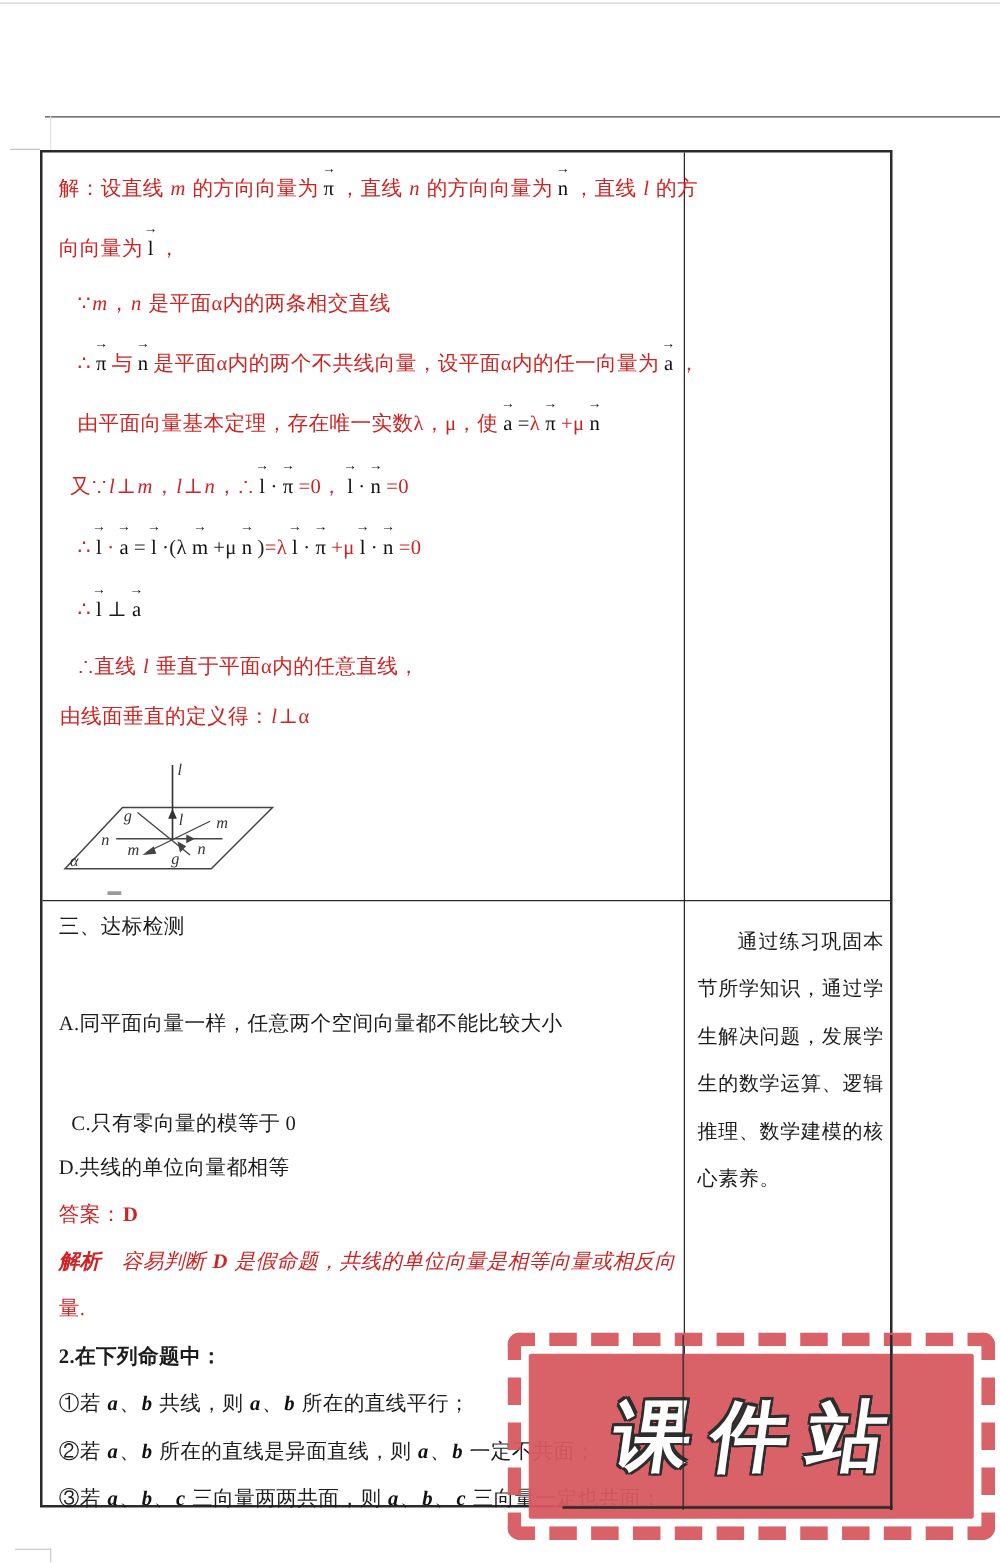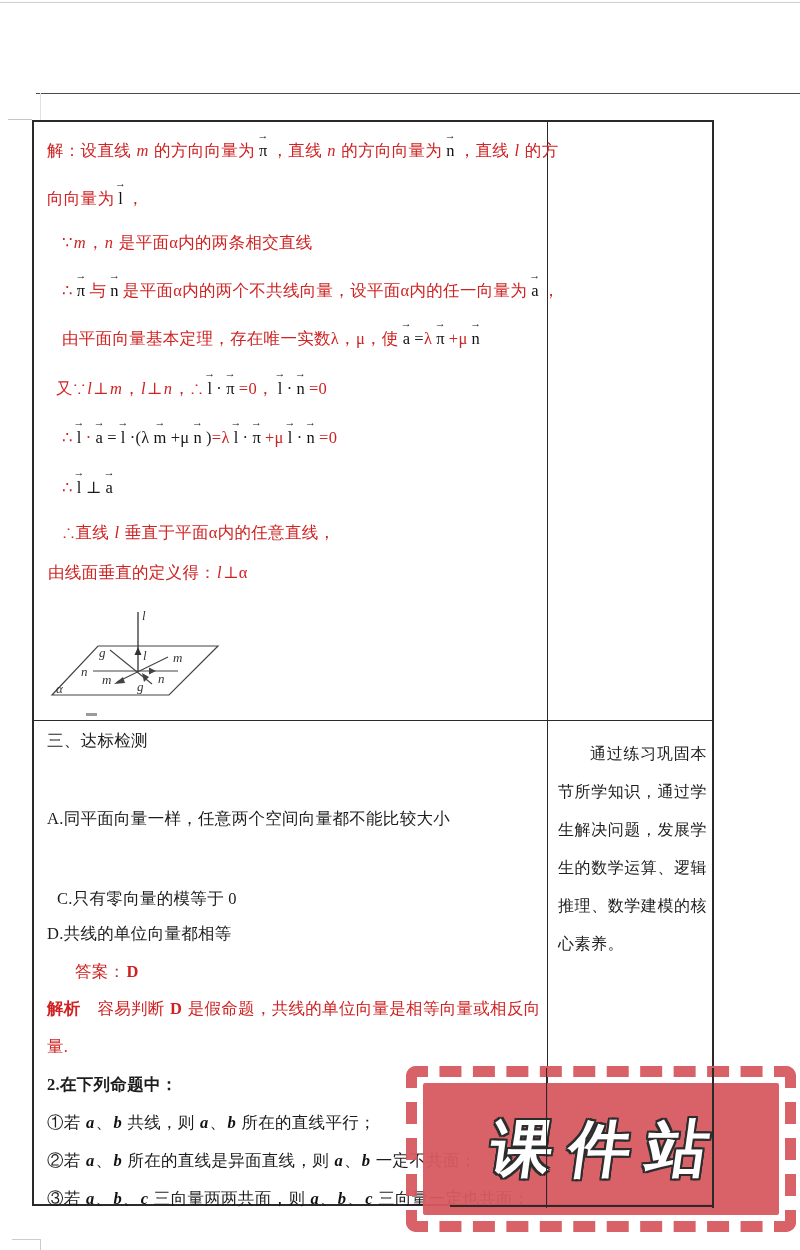--- a/index.html
+++ b/index.html
@@ -117,22 +117,22 @@
         <div class="line" style="top: 356px; left: 28px;"><span class="seg-r">∴</span><span class="vec"><span class="ar">→</span>l</span><span class="seg-b">⊥</span><span class="vec"><span class="ar">→</span>a</span></div>
         <div class="line" style="top: 440px; left: 14px;"><span class="seg-r">由线面垂直的定义得：</span><span class="seg-ri">l</span><span class="seg-r">⊥α</span></div>
         <div class="line" style="top: 400px; left: 28px;"><span class="seg-r">∴直线 </span><span class="seg-ri">l</span><span class="seg-r"> 垂直于平面α内的任意直线，</span></div>
       </div>
 
     <div class="cell cell-r2l" id="test-cell">
         <div class="line" style="top: 9px; left: 13px;"><span class="seg-b">三、达标检测</span></div>
         <div class="line" style="top: 87px; left: 13px;"><span class="seg-b">A.同平面向量一样，任意两个空间向量都不能比较大小</span></div>
         <div class="line" style="top: 167px; left: 23px; text-align: right;"><span class="seg-b">C.只有零向量的模等于 0</span></div>
         <div class="line" style="top: 202px; left: 13px;"><span class="seg-b">D.共线的单位向量都相等</span></div>
-        <div class="line" style="top: 240px; left: 13px; margin-left: 28px;"><span class="seg-r">答案：</span><span class="seg-rs">D</span></div>
-        <div class="line" style="top: 277px; left: 13px;"><span class="seg-rb">解析</span><span class="seg-r">　容易判断 </span><span class="seg-rs">D</span><span class="seg-r"> 是假命题，共线的单位向量是相等向量或相反向</span></div>
+        <div class="line" style="top: 240px; left: 13px;"><span class="seg-r">答案：</span><span class="seg-rs">D</span></div>
+        <div class="line" style="top: 277px; left: 13px; font-style: italic;"><span class="seg-rb">解析</span><span class="seg-r">　容易判断 </span><span class="seg-rs">D</span><span class="seg-r"> 是假命题，共线的单位向量是相等向量或相反向</span></div>
         <div class="line" style="top: 315px; left: 13px;"><span class="seg-r">量.</span></div>
         <div class="line" style="top: 353px; left: 13px; font-weight: bold;"><span class="seg-b">2.在下列命题中：</span></div>
         <div class="line" style="top: 391px; left: 13px;"><span class="seg-b">①若 </span><span class="seg-vb">a</span><span class="seg-b">、</span><span class="seg-vb">b</span><span class="seg-b"> 共线，则 </span><span class="seg-vb">a</span><span class="seg-b">、</span><span class="seg-vb">b</span><span class="seg-b"> 所在的直线平行；</span></div>
         <div class="line" style="top: 429px; left: 13px;"><span class="seg-b">②若 </span><span class="seg-vb">a</span><span class="seg-b">、</span><span class="seg-vb">b</span><span class="seg-b"> 所在的直线是异面直线，则 </span><span class="seg-vb">a</span><span class="seg-b">、</span><span class="seg-vb">b</span><span class="seg-b"> 一定不共面；</span></div>
         <div class="line" style="top: 467px; left: 13px;"><span class="seg-b">③若 </span><span class="seg-vb">a</span><span class="seg-b">、</span><span class="seg-vb">b</span><span class="seg-b">、</span><span class="seg-vb">c</span><span class="seg-b"> 三向量两两共面，则 </span><span class="seg-vb">a</span><span class="seg-b">、</span><span class="seg-vb">b</span><span class="seg-b">、</span><span class="seg-vb">c</span><span class="seg-b"> 三向量一定也共面；</span></div>
       </div>
 
     <div class="cell cell-r2r">
       <div class="goal-text">通过练习巩固本节所学知识，通过学生解决问题，发展学生的数学运算、逻辑推理、数学建模的核心素养。</div>
     </div>

